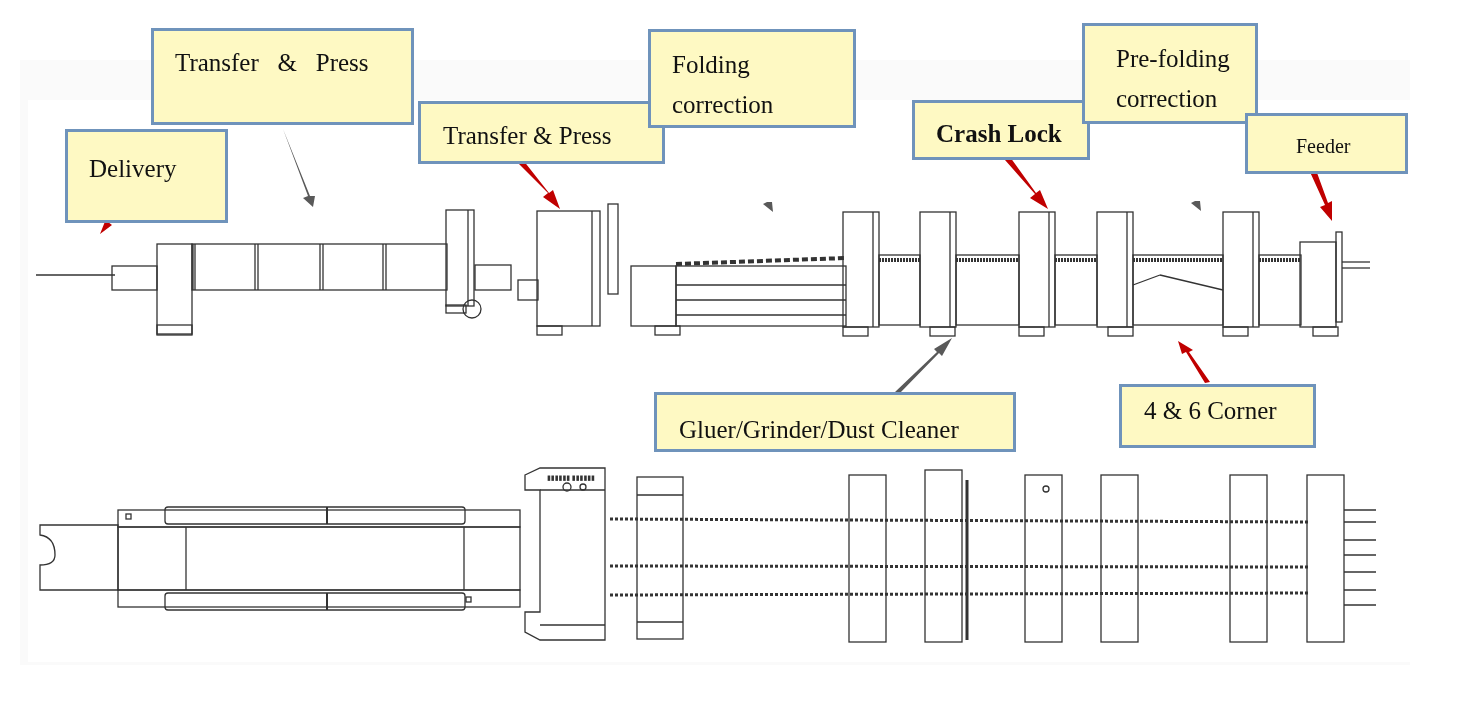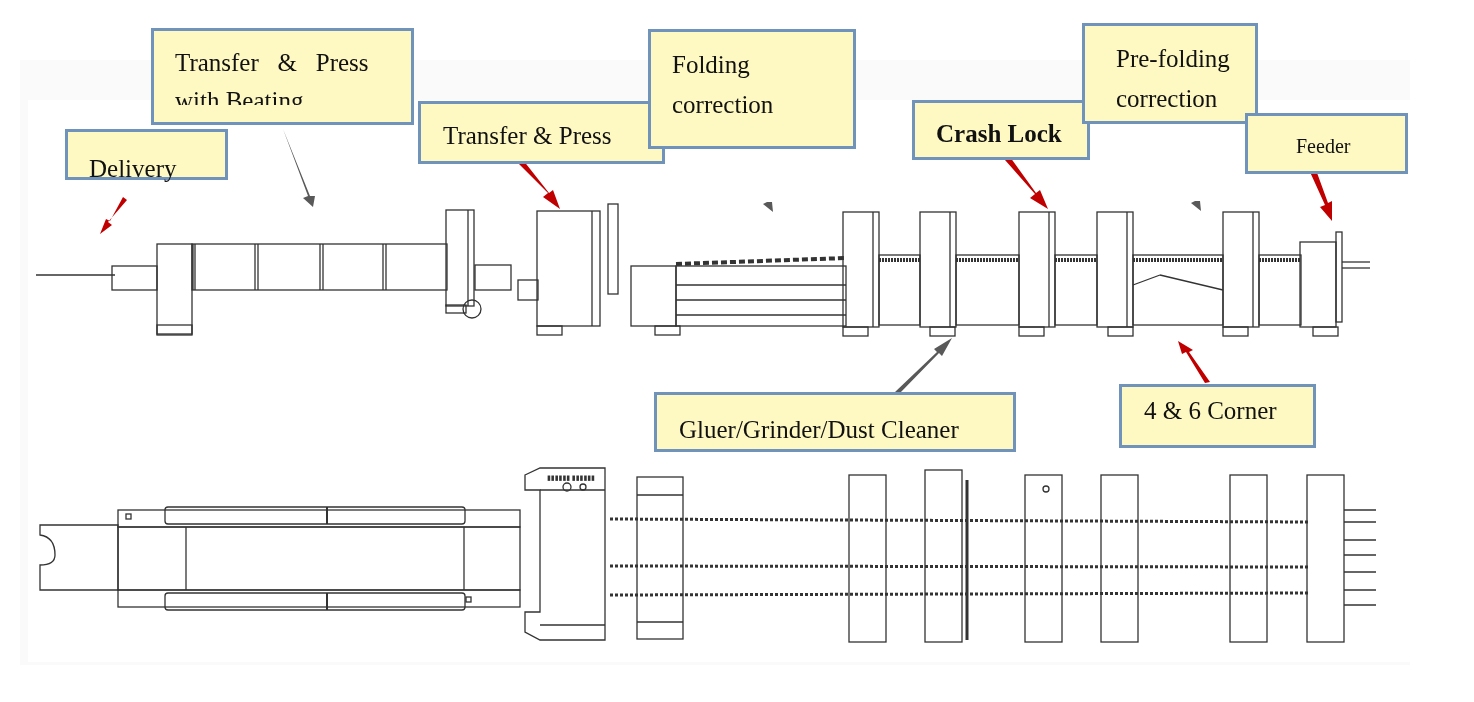--- a/index.html
+++ b/index.html
@@ -138,31 +138,30 @@
       <path d="M518 163 L548 193 L543 197 L560 209 L553 190 L549 193 L523 160 Z" fill="#c00000"></path>
       <path d="M740 135 L767 202 L772 202 L773 212 L763 204 L767 202 Z" fill="#595959"></path>
       <path d="M1005 160 L1035 194 L1030 198 L1048 209 L1040 190 L1036 193 L1010 157 Z" fill="#c00000"></path>
       <path d="M1170 136 L1195 201 L1200 201 L1201 211 L1191 203 L1195 201 Z" fill="#595959"></path>
       <path d="M1310 172 L1325 205 L1320 207 L1332 221 L1332 201 L1328 203 L1316 170 Z" fill="#c00000"></path>
       <path d="M895 392 L937 352 L934 349 L952 338 L942 356 L939 353 L900 393 Z" fill="#595959"></path>
       <path d="M1205 383 L1186 352 L1182 354 L1178 341 L1193 350 L1189 352 L1210 382 Z" fill="#c00000"></path>
     </g>
   </svg>
 
-  <div class="callout" style="left:65px;top:129px;width:163px;height:51px;padding:17px 18px 0 21px;">
+  <div class="callout" style="left:65px;top:129px;width:163px;height:94px;padding:17px 18px 0 21px;">
     <span>Delivery</span>
   </div>
   <div class="callout" style="left:151px;top:28px;width:263px;height:97px;padding:11px 0 0 21px;line-height:41px;">
     <span style="white-space:pre;">Transfer   &amp;   Press</span>
-    <span style="height:22px;overflow:hidden;line-height:36px;">with Beating</span>
   </div>
   <div class="callout" style="left:418px;top:101px;width:247px;height:63px;padding:12px 0 0 22px;">
     <span>Transfer &amp; Press</span>
   </div>
-  <div class="callout" style="left:648px;top:29px;width:208px;height:120px;padding:13px 0 0 21px;">
+  <div class="callout" style="left:648px;top:29px;width:208px;height:99px;padding:13px 0 0 21px;">
     <span>Folding</span>
     <span>correction</span>
   </div>
   <div class="callout" style="left:912px;top:100px;width:178px;height:60px;padding:11px 0 0 21px;font-weight:bold;">
     <span>Crash Lock</span>
   </div>
   <div class="callout" style="left:1082px;top:23px;width:176px;height:101px;padding:13px 0 0 31px;">
     <span>Pre-folding</span>
     <span>correction</span>
   </div>

